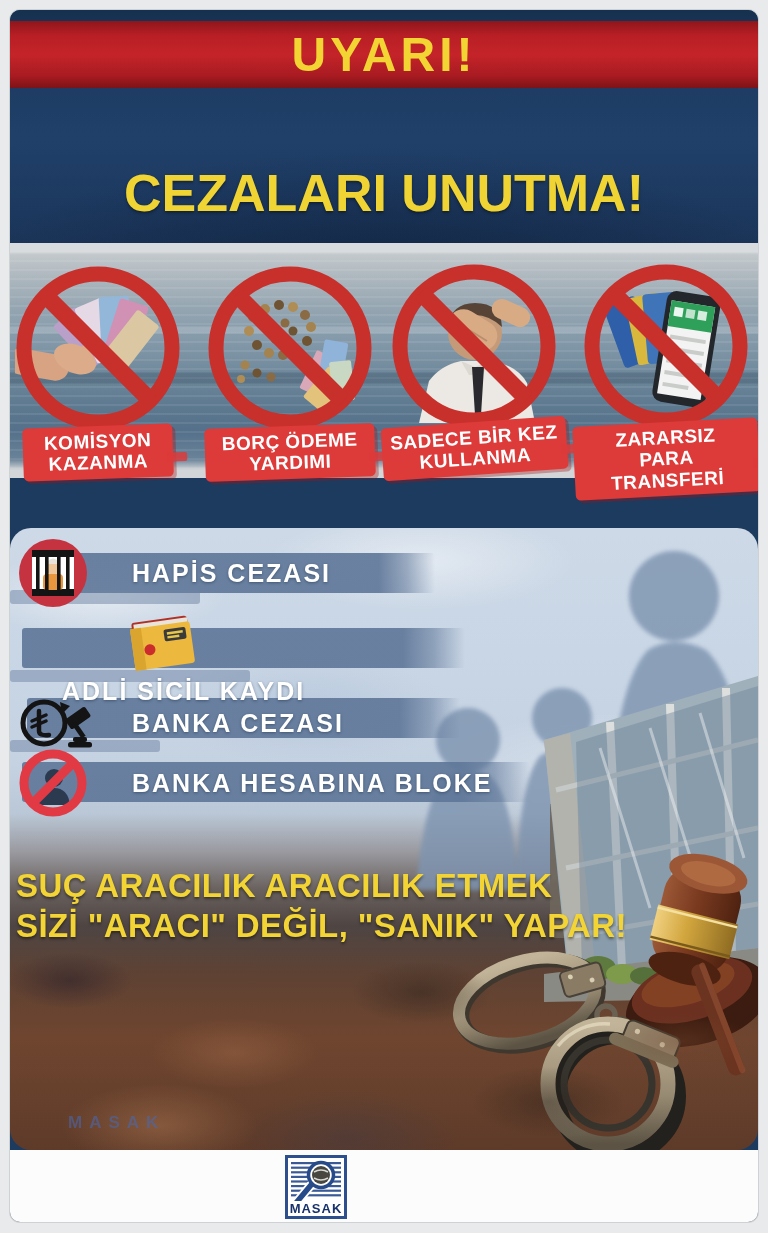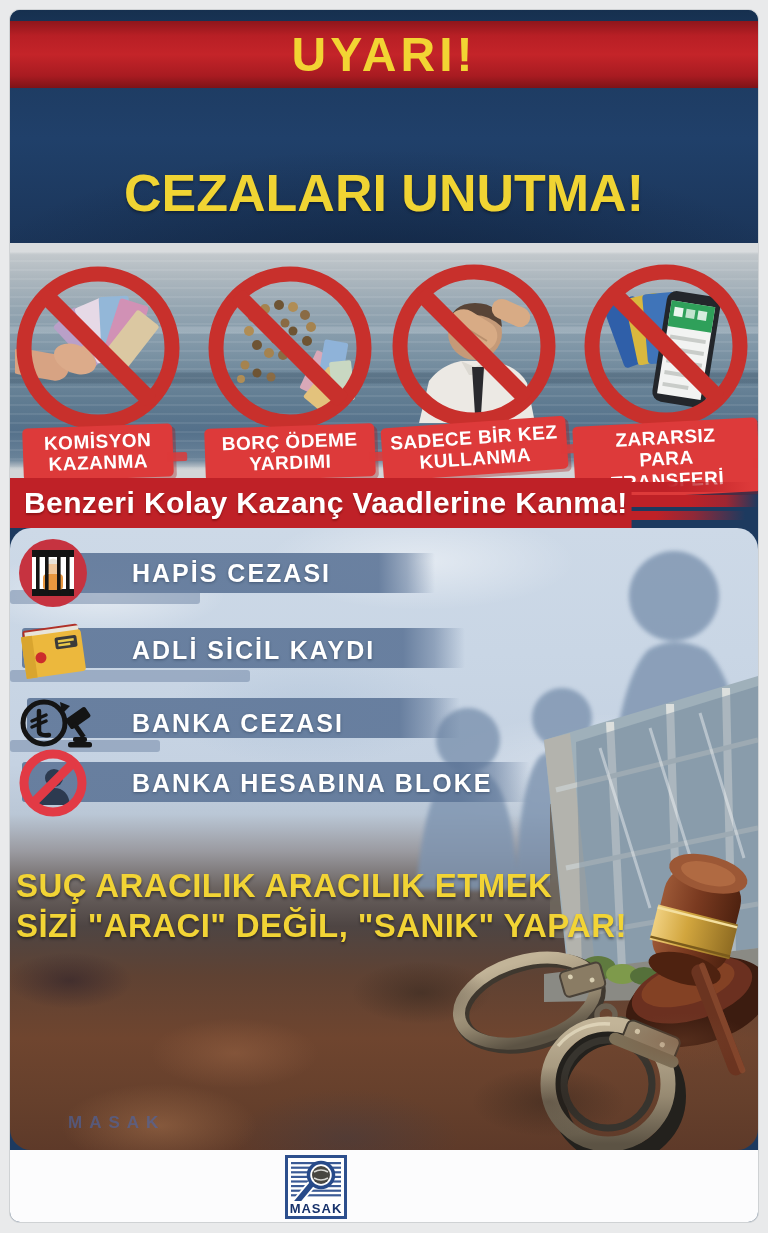--- a/index.html
+++ b/index.html
@@ -79,21 +79,21 @@
        radial-gradient(ellipse 90px 40px at 8% 30%, rgba(30,24,40,.45), transparent 70%),
        radial-gradient(ellipse 120px 50px at 30% 60%, rgba(154,101,69,.5), transparent 70%),
        radial-gradient(ellipse 100px 45px at 55% 35%, rgba(47,36,29,.5), transparent 70%),
        radial-gradient(ellipse 140px 60px at 20% 90%, rgba(176,122,82,.45), transparent 70%),
        radial-gradient(ellipse 110px 50px at 72% 80%, rgba(40,30,24,.4), transparent 70%),
        radial-gradient(ellipse 160px 70px at 45% 95%, rgba(58,60,74,.35), transparent 70%),
        radial-gradient(ellipse 100px 40px at 90% 55%, rgba(120,70,45,.4), transparent 70%); }
   .art-overlay { position:absolute; left:0; top:0; }
 
   .pen-row { position:absolute; left:8px; display:flex; align-items:center; }
-  .r1 { top:10px; } .r2 { top:87px; } .r3 { top:160px; } .r4 { top:220px; }
+  .r1 { top:10px; } .r2 { top:79px;flex-direction:column; } .r3 { top:160px; } .r4 { top:220px; }
   .p-band { position:absolute; height:40px; border-radius:3px;
      background:linear-gradient(90deg, rgba(94,118,152,.9) 0 86%, rgba(94,118,152,.55) 93%, rgba(94,118,152,0) 100%); }
   .b1 { left:22px; top:25px;  width:403px; }
   .b2 { left:12px; top:100px; width:443px; }
   .b3 { left:17px; top:170px; width:433px; }
   .b4 { left:12px; top:234px; width:508px; }
   .streak { position:absolute; border-radius:3px; background:rgba(110,132,164,.5); }
   .st1 { left:0; top:62px; width:190px; height:14px; }
   .st2 { left:0; top:142px; width:240px; height:12px; }
   .st3 { left:0; top:212px; width:150px; height:12px; }
@@ -223,24 +223,20 @@
 
   <div class="p-splash s1">KOMİSYON
 KAZANMA</div>
   <div class="p-splash s2">BORÇ ÖDEME
 YARDIMI</div>
   <div class="p-splash s3">SADECE BİR KEZ
 KULLANMA</div>
   <div class="p-splash s4">ZARARSIZ
 PARA TRANSFERİ</div>
 
-  <div class="sec-banner">
-    <div class="brush"></div>
-    <div class="banner-text">Benzeri Kolay Kazanç Vaadlerine Kanma!</div>
-  </div>
 
   <div class="sec-art">
     <div class="wc-blobs"></div>
 
     <svg class="art-overlay" width="748" height="622" viewBox="0 0 748 622">
       <defs>
         <filter id="blur1" x="-20%" y="-20%" width="140%" height="140%">
               <feGaussianBlur stdDeviation="2"></feGaussianBlur>
             </filter>
         <linearGradient id="wood" x1="0" y1="0" x2="1" y2="0">

